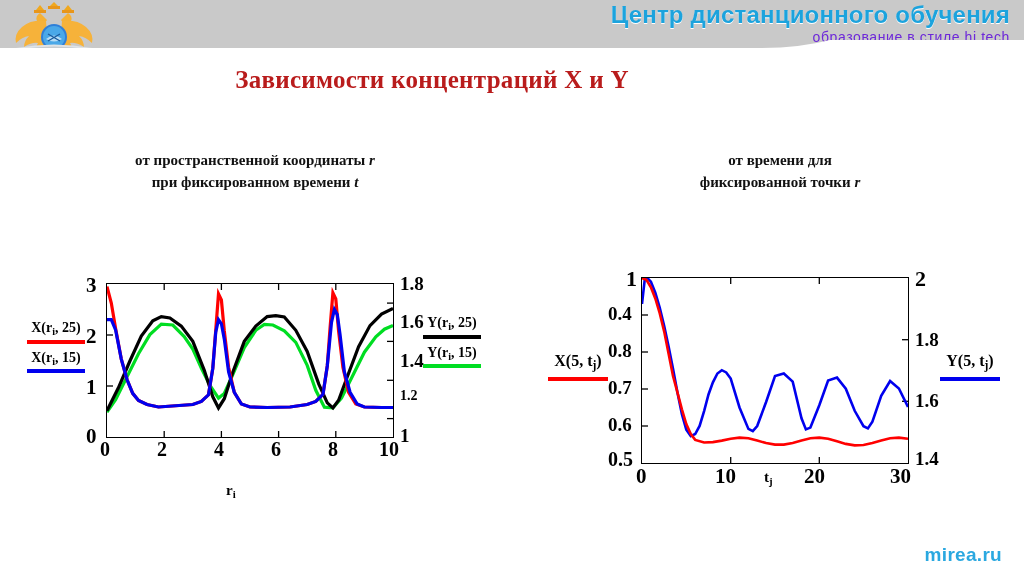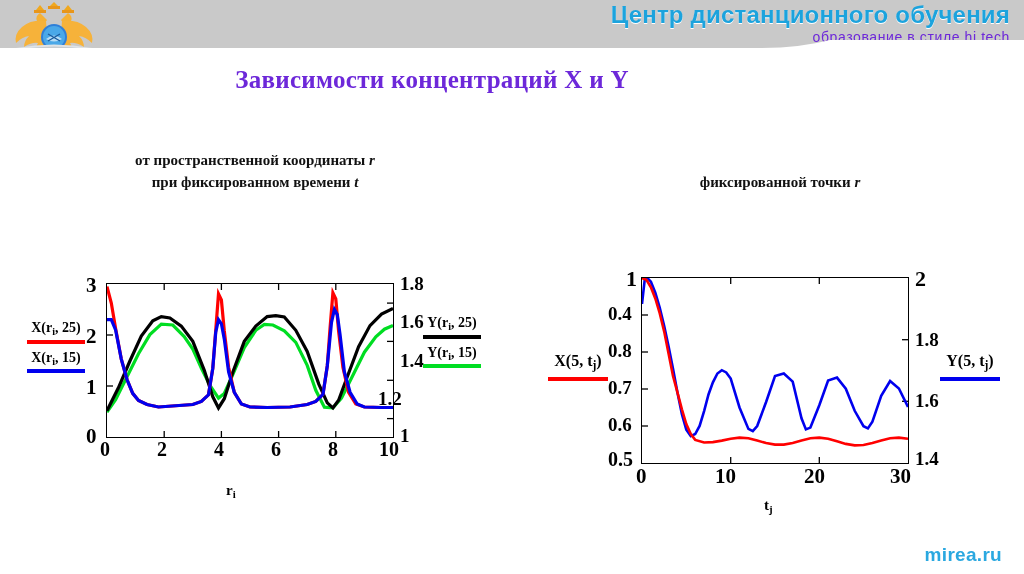--- a/index.html
+++ b/index.html
@@ -42,21 +42,21 @@
     margin-top:3px;
     text-align:right;
   }
   
   .page-title{
     position:absolute;left:0;top:66px;width:864px;
     text-align:center;
     font-family:"Liberation Serif", serif;
     font-weight:bold;
     font-size:25px;
-    color:#6d28d9;
+    color:#b91c1c;
     letter-spacing:.3px;
   }
   
   .caption{
     position:absolute;
     text-align:center;
     font-family:"Liberation Serif", serif;
     font-weight:bold;
     font-size:15px;
     color:#111;
@@ -163,21 +163,21 @@
 </div>
 
 <div class="page-title">Зависимости концентраций X и Y</div>
 
 <div class="caption caption-left">
   <span>от пространственной координаты </span><i>r</i><br>
   <span>при фиксированном времени </span><i>t</i>
 </div>
 
 <div class="caption caption-right">
-  <br>
+  <span>от времени для</span><br>
   <span>фиксированной точки </span><i>r</i>
 </div>
 
 <div class="plot-wrap" style="left:0;top:255;">
 
   <div class="axis-box" style="left:106px;top:283px;width:288px;height:155px;"></div>
 
   <svg style="position:absolute;left:107px;top:284px;" width="286" height="153" viewBox="0 0 286 153">
 
     <g stroke="#000" stroke-width="1.3">
@@ -207,21 +207,21 @@
   </svg>
 
   <div class="ticklabel" style="left:86px;top:273px;font-size:21px;">3</div>
   <div class="ticklabel" style="left:86px;top:324px;font-size:21px;">2</div>
   <div class="ticklabel" style="left:86px;top:375px;font-size:21px;">1</div>
   <div class="ticklabel" style="left:86px;top:424px;font-size:21px;">0</div>
 
   <div class="ticklabel" style="left:400px;top:273px;font-size:19px;">1.8</div>
   <div class="ticklabel" style="left:400px;top:311px;font-size:19px;">1.6</div>
   <div class="ticklabel" style="left:400px;top:350px;font-size:19px;">1.4</div>
-  <div class="ticklabel" style="left:378px;top:388px;font-size:19px;">1.2</div>
+  <div class="ticklabel" style="left:400px;top:388px;font-size:14px;">1.2</div>
   <div class="ticklabel" style="left:400px;top:425px;font-size:19px;">1</div>
 
   <div class="ticklabel" style="left:100px;top:438px;font-size:20px;">0</div>
   <div class="ticklabel" style="left:157px;top:438px;font-size:20px;">2</div>
   <div class="ticklabel" style="left:214px;top:438px;font-size:20px;">4</div>
   <div class="ticklabel" style="left:271px;top:438px;font-size:20px;">6</div>
   <div class="ticklabel" style="left:328px;top:438px;font-size:20px;">8</div>
   <div class="ticklabel" style="left:379px;top:438px;font-size:20px;">10</div>
 
   <div class="axis-name" style="left:226px;top:470px;margin-top:12px;">
@@ -291,21 +291,21 @@
   <div class="ticklabel" style="left:915px;top:266px;font-size:22px;">2</div>
   <div class="ticklabel" style="left:915px;top:329px;font-size:19px;">1.8</div>
   <div class="ticklabel" style="left:915px;top:390px;font-size:19px;">1.6</div>
   <div class="ticklabel" style="left:915px;top:448px;font-size:19px;">1.4</div>
 
   <div class="ticklabel" style="left:636px;top:464px;font-size:21px;">0</div>
   <div class="ticklabel" style="left:715px;top:464px;font-size:21px;">10</div>
   <div class="ticklabel" style="left:804px;top:464px;font-size:21px;">20</div>
   <div class="ticklabel" style="left:890px;top:464px;font-size:21px;">30</div>
 
-  <div class="axis-name" style="left:764px;top:497px;text-align:center;">
+  <div class="axis-name" style="left:764px;top:469px;text-align:center;">
     <span>t</span><span class="sub">j</span>
   </div>
 </div>
 
 <div class="legend" style="left:528px;top:352px;width:100px;">
   <div class="legend-row">
     <div class="legend-label" style="font-size:16px;">
       <span>X(5, t</span><span class="sub">j</span><span>)</span>
     </div>
     <div class="legend-swatch sw-red" style="width:60px;margin-top:6px;"></div>

